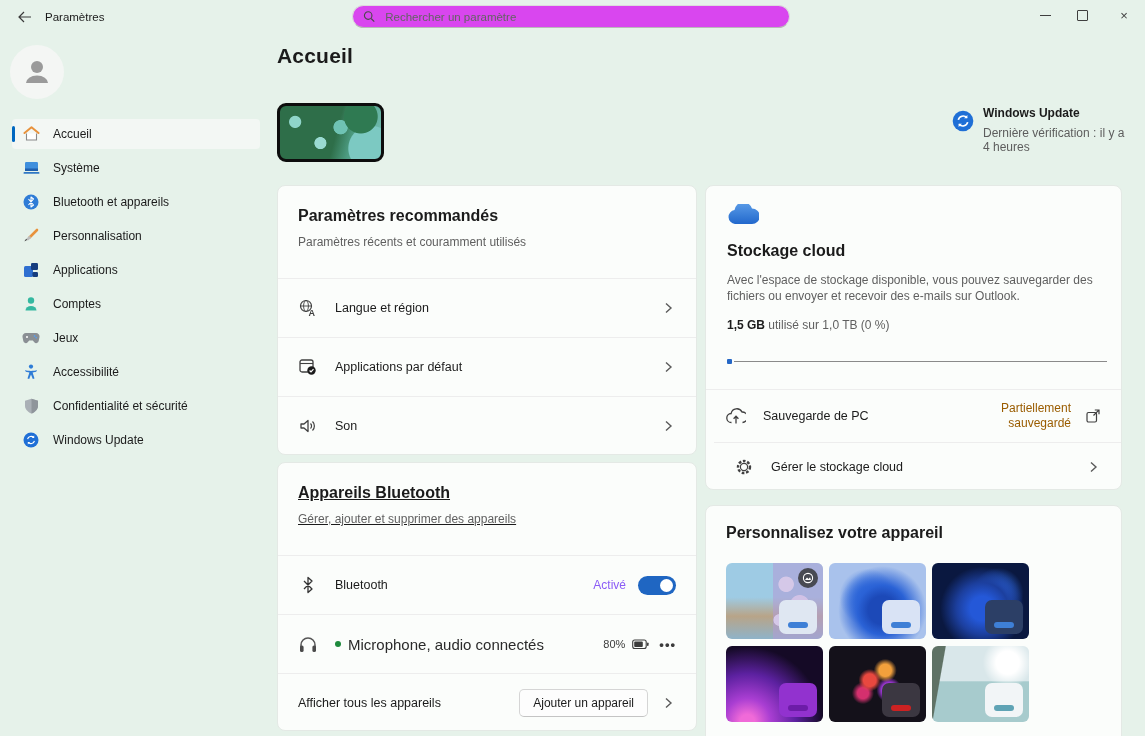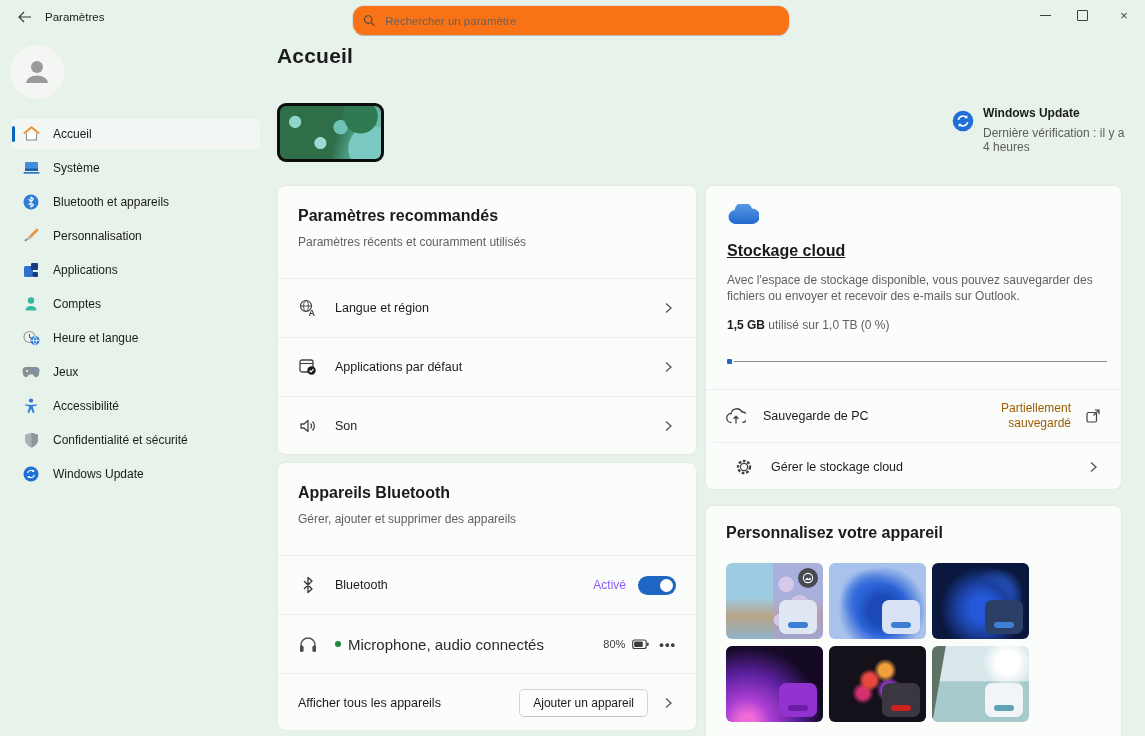--- a/index.html
+++ b/index.html
@@ -8,21 +8,21 @@
     background:#e6f2ea;
     font-family:"Liberation Sans","DejaVu Sans",sans-serif;
     color:#1b1b1b;font-size:12px;
     -webkit-font-smoothing:antialiased;
   }
   .abs{position:absolute;}
 
   
   .back-btn{left:12px;top:6px;width:24px;height:22px;display:flex;align-items:center;justify-content:center;font-size:15px;color:#3a3a3a;border-radius:4px;}
   .app-title{left:45px;top:11px;font-size:11.5px;color:#1b1b1b;}
-  .searchbox{left:352px;top:5px;width:438px;height:31px;background:#f97316;border:1px solid #dcdcdc;border-bottom-color:#b9b9b9;border-radius:12px;display:flex;align-items:center;padding:0 10px;box-sizing:border-box;gap:8px;}
+  .searchbox{left:352px;top:5px;width:438px;height:23px;background:#d946ef;border:1px solid #dcdcdc;border-bottom-color:#b9b9b9;border-radius:12px;display:flex;align-items:center;padding:0 10px;box-sizing:border-box;gap:8px;}
   .searchbox input{border:none;outline:none;background:transparent;font:11.5px "Liberation Sans",sans-serif;color:#3a3a3a;width:100%;}
   .searchbox input::placeholder{color:#636363;}
   .win-btn{top:0;width:34px;height:30px;display:flex;align-items:center;justify-content:center;color:#3f3f3f;}
   .wb-min{left:1028px;} .wb-max{left:1065px;} .wb-close{left:1107px;}
   .glyph-min{width:11px;height:0;border-top:1px solid #3f3f3f;}
   .glyph-max{width:9px;height:9px;border:1px solid #3f3f3f;border-radius:1px;}
   .glyph-close{font-size:13px;line-height:1;color:#3f3f3f;}
 
   
   .avatar{left:10px;top:45px;width:54px;height:54px;border-radius:50%;background:#f4f6f4;display:flex;align-items:center;justify-content:center;}
@@ -60,35 +60,35 @@
   .row{display:flex;align-items:center;padding:0 20px;border-top:1px solid #ededed;box-sizing:border-box;}
   .row .ricon{width:20px;height:20px;display:flex;align-items:center;justify-content:center;flex:none;color:#404040;}
   .row .rlabel{margin-left:17px;font-size:12.5px;color:#1b1b1b;}
   .spacer{flex:1;}
   .chev{width:16px;height:16px;color:#5a5a5a;flex:none;}
 
   .card1{left:277px;top:185px;width:420px;height:270px;}
   .card1 .rows{top:92px;}
   .card1 .row{height:59px;}
 
-  .card2{left:277px;top:462px;width:420px;height:269px;}
+  .card2{left:277px;top:462px;width:420px;height:269px;text-decoration:underline;}
   .card2 .rows{top:92px;}
   .card2 .row{height:59px;}
   .toggle-label{font-size:12px;color:#8b5cf6;margin-right:12px;}
   .toggle{width:38px;height:19px;border-radius:10px;background:#1f66c2;position:relative;flex:none;}
   .toggle .knob{position:absolute;right:3px;top:3px;width:13px;height:13px;border-radius:50%;background:#ffffff;}
   .dev-dot{width:6px;height:6px;border-radius:50%;background:#1d8a3c;margin:0 7px 0 17px;flex:none;}
   .dev-label{font-size:15px;color:#2a2a2a;}
   .batt-pct{font-size:11px;color:#3c3c3c;margin-right:7px;}
   .more-dots{font-size:13px;letter-spacing:1px;color:#3c3c3c;margin-left:10px;font-weight:700;}
   .add-btn{font-size:12px;color:#1b1b1b;background:#fdfdfd;border:1px solid #d5d5d5;border-bottom-color:#c4c4c4;border-radius:5px;padding:6px 13px;margin-right:12px;text-align:center;}
 
   .cardA{left:705px;top:185px;width:417px;height:305px;}
   .cloud-big{margin:18px 0 0 21px;}
-  .cardA .card-title{margin:14px 0 12px 21px;text-decoration:underline;}
+  .cardA .card-title{margin:14px 0 12px 21px;}
   .cardA .desc{margin:10px 21px 0 21px;font-size:12px;color:#5f5f5f;line-height:16px;}
   .usage{margin:14px 0 0 21px;font-size:12px;color:#5f5f5f;}
   .usage b{color:#1b1b1b;}
   .progress{position:absolute;left:26px;top:358px;width:375px;display:flex;align-items:center;}
   .progress .dot{width:5px;height:5px;background:#2567c6;border-radius:1px;flex:none;}
   .progress .track{flex:1;height:1px;background:#8a8a8a;margin-left:2px;}
   .cardA .rows{top:203px;}
   .rowA{height:53px;}
   .rowB{height:49px;margin-left:8px;}
   .status-warn{font-size:12px;color:#9a5c00;text-align:right;line-height:15px;width:112px;margin-right:14px;}
@@ -227,31 +227,20 @@
     <div class="nav-item">
       <span class="nicon">
         <svg width="16" height="16" viewBox="0 0 16 16">
             <circle cx="8" cy="4.5" r="3.2" fill="#35b8a0"></circle>
             <path d="M2.5 14.5 a5.5 4.5 0 0 1 11 0 Z" fill="#35b8a0"></path>
           </svg>
       </span>
         <span class="nlabel">Comptes</span>
     </div>
 
-    <div class="nav-item">
-      <span class="nicon">
-        <svg width="17" height="16" viewBox="0 0 17 16">
-            <circle cx="6.5" cy="7" r="5.5" fill="#f2f2f2" stroke="#9a9a9a" stroke-width="1.2"></circle>
-            <path d="M6.5 4 V7 L8.5 8.5" stroke="#5a5a5a" stroke-width="1.1" fill="none"></path>
-            <circle cx="12" cy="10.5" r="4.5" fill="#2f7cd6"></circle>
-            <path d="M8 10.5 H16 M12 6.2 a6.5 6.5 0 0 1 0 8.6 M12 6.2 a6.5 6.5 0 0 0 0 8.6" stroke="#ffffff" stroke-width="0.8" fill="none"></path>
-          </svg>
-      </span>
-        <span class="nlabel">Heure et langue</span>
-    </div>
 
     <div class="nav-item">
       <span class="nicon">
         <svg width="18" height="12" viewBox="0 0 18 12">
             <path d="M4 1 h10 a3.5 3.5 0 0 1 3.5 4 l-0.8 4 a2.5 2.5 0 0 1-4.4 1.2 L10.8 8.5 h-3.6 L5.7 10.2 A2.5 2.5 0 0 1 1.3 9 L0.5 5 A3.5 3.5 0 0 1 4 1 Z" fill="#8a8f94"></path>
             <circle cx="5" cy="5" r="1" fill="#ffffff"></circle>
             <circle cx="12.6" cy="4" r="0.9" fill="#5b9ee8"></circle>
             <circle cx="14.2" cy="5.6" r="0.9" fill="#5b9ee8"></circle>
           </svg>
       </span>

